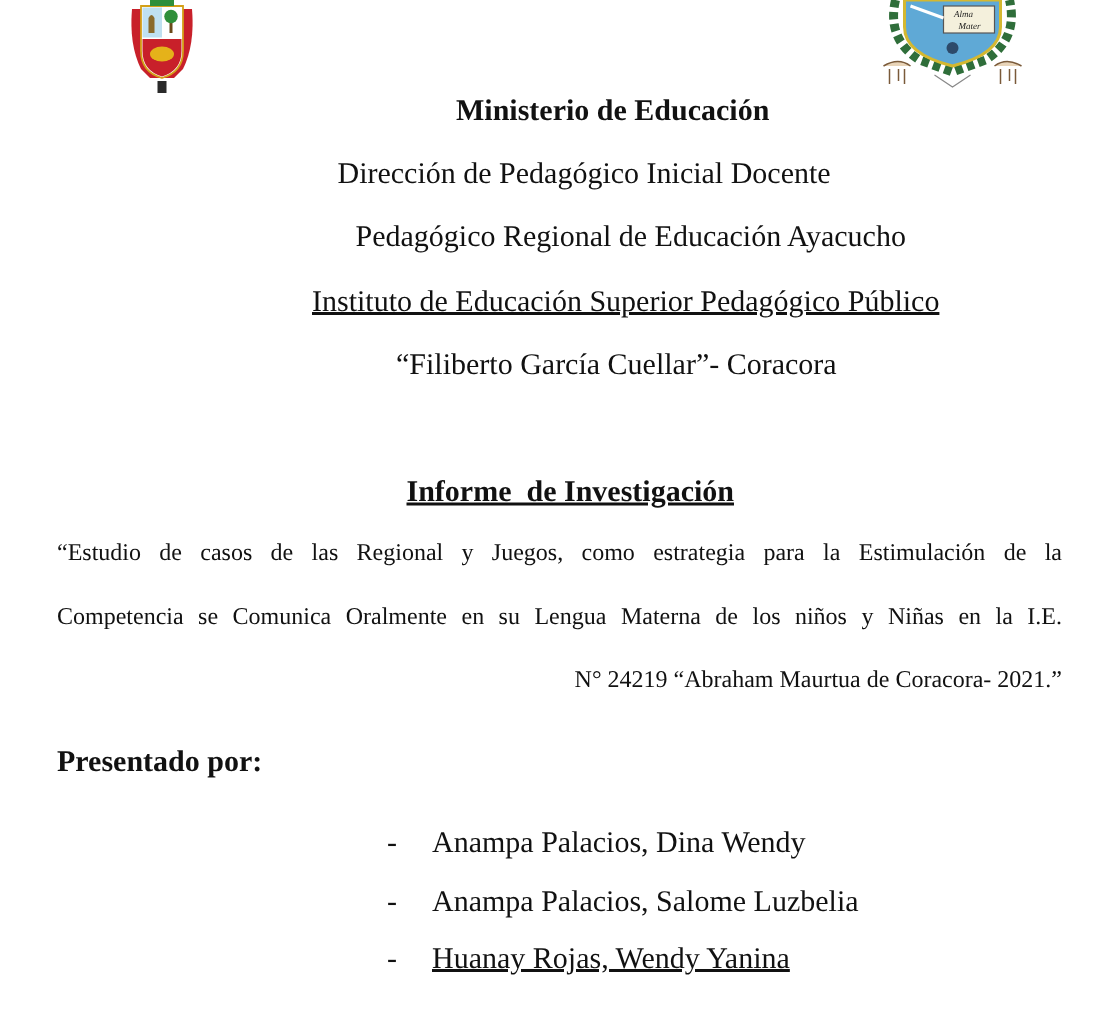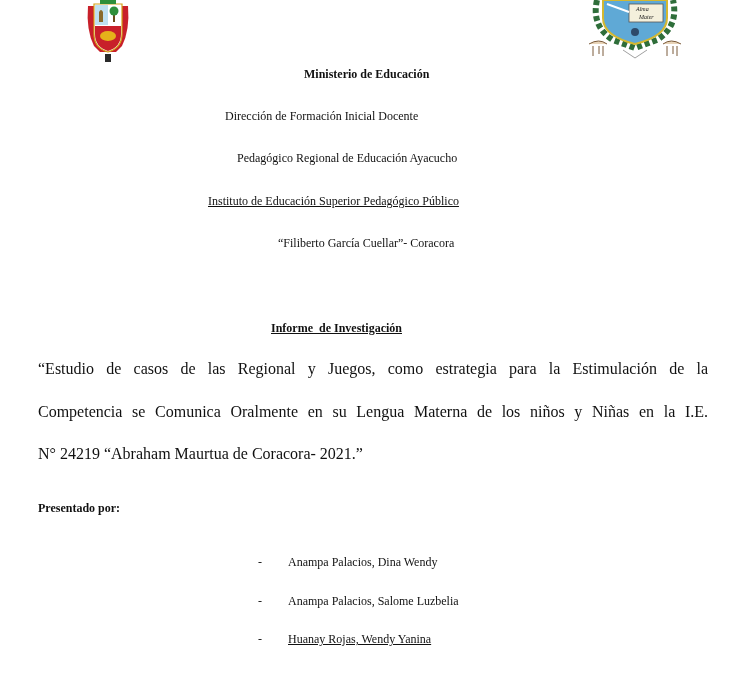--- a/index.html
+++ b/index.html
@@ -1,22 +1,22 @@
 <!DOCTYPE html>
 <html><head>
 <meta charset="utf-8">
 <style>
   html, body { margin:0; padding:0; background:#ffffff; }
   body { width:743px; height:675px; position:relative; overflow:hidden;
          font-family:"Liberation Serif","DejaVu Serif",serif; color:#111; }
-  .abs { position:absolute; white-space:nowrap; font-size:12px; line-height:20px; }
+  .abs { position:absolute; white-space:nowrap; font-size:20px; line-height:20px; }
   .bold { font-weight:bold; }
   .logo-left { position:absolute; left:86px; top:0; width:44px; height:64px; }
   .logo-right { position:absolute; left:583px; top:0; width:104px; height:60px; }
-  .para { position:absolute; left:38px; width:670px; font-size:16px; line-height:20px; }
+  .para { position:absolute; left:38px; width:670px; font-size:16px; line-height:20px;text-align:right; }
   .just { text-align:justify; text-align-last:justify; }
   .dash { position:absolute; left:258px; }
   .name { position:absolute; left:288px; }
 </style>
 </head>
 <body>
 
 <div class="logo-left">
   <svg width="44" height="64" viewBox="0 0 44 64">
     <path d="M2 6 Q0 30 8 46 L14 52 L30 52 L36 46 Q44 30 42 6 Z" fill="#c8202a"></path>
@@ -44,24 +44,24 @@
     <circle cx="52" cy="32" r="4" fill="#2d4a6a"></circle>
     <path d="M6 44 Q16 38 24 44" fill="#e8d4b8" stroke="#7a5a3a" stroke-width="1"></path>
     <path d="M10 46 L10 56 M16 46 L16 54 M20 46 L20 56" stroke="#7a5a3a" stroke-width="1"></path>
     <path d="M80 44 Q88 38 98 44" fill="#e8d4b8" stroke="#7a5a3a" stroke-width="1"></path>
     <path d="M84 46 L84 56 M90 46 L90 54 M94 46 L94 56" stroke="#7a5a3a" stroke-width="1"></path>
     <path d="M40 50 L52 58 L64 50" fill="none" stroke="#888" stroke-width="0.8"></path>
   </svg>
 </div>
 
 <div class="abs bold" style="left:304px; top:64px;">Ministerio de Educación</div>
-<div class="abs" style="left:225px; top:106px;">Dirección de Formación Inicial Docente</div>
+<div class="abs" style="left:225px; top:106px;">Dirección de Pedagógico Inicial Docente</div>
 <div class="abs" style="left:237px; top:148px;">Pedagógico Regional de Educación Ayacucho</div>
 <div class="abs" style="left:208px; top:191px;text-decoration:underline;">Instituto de Educación Superior Pedagógico Público</div>
-<div class="abs" style="left:278px; top:233px;">“Filiberto García Cuellar”- Coracora</div>
+<div class="abs" style="left:264px; top:233px;">“Filiberto García Cuellar”- Coracora</div>
 
 <div class="abs bold" style="left:271px; top:318px; white-space:pre;text-decoration:underline;">Informe  de Investigación</div>
 
 <div class="para just" style="top:359px;">“Estudio de casos de las Regional y Juegos, como estrategia para la Estimulación de la</div>
 <div class="para just" style="top:402px;">Competencia se Comunica Oralmente en su Lengua Materna de los niños y Niñas en la I.E.</div>
 <div class="para" style="top:444px;">N° 24219 “Abraham Maurtua de Coracora- 2021.”</div>
 
 <div class="abs bold" style="left:38px; top:498px;">Presentado por:</div>
 
 <div>

